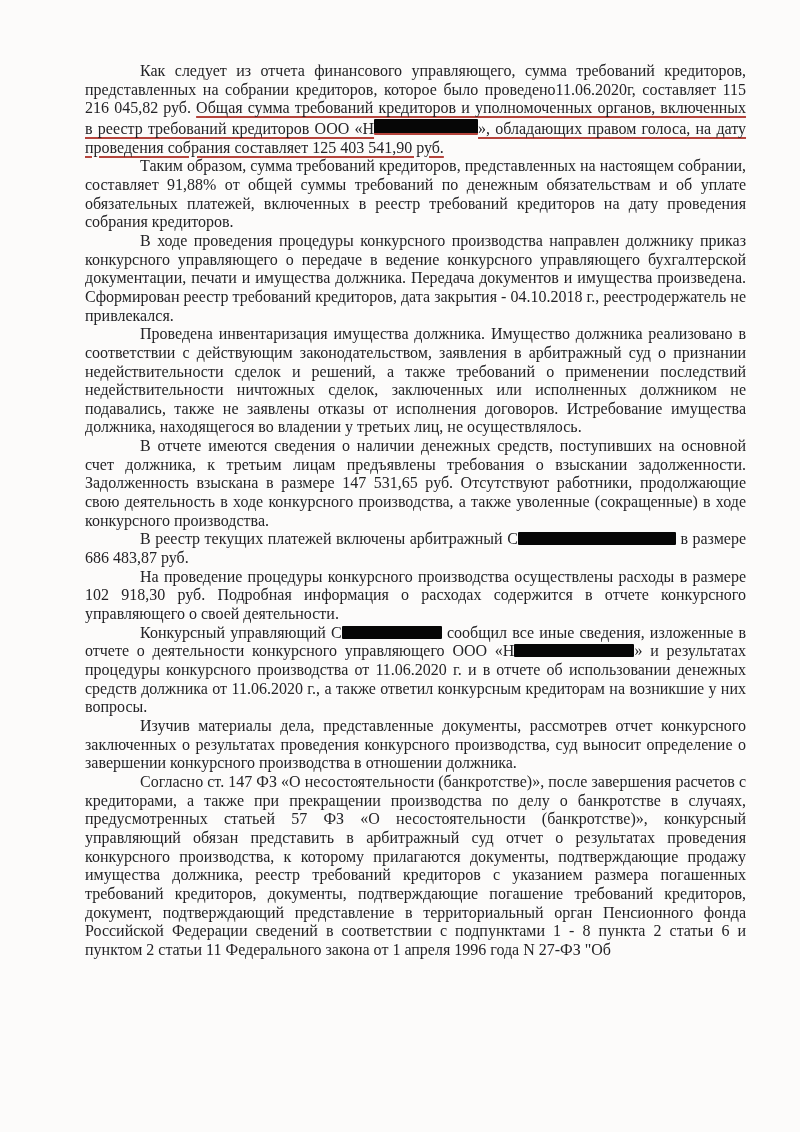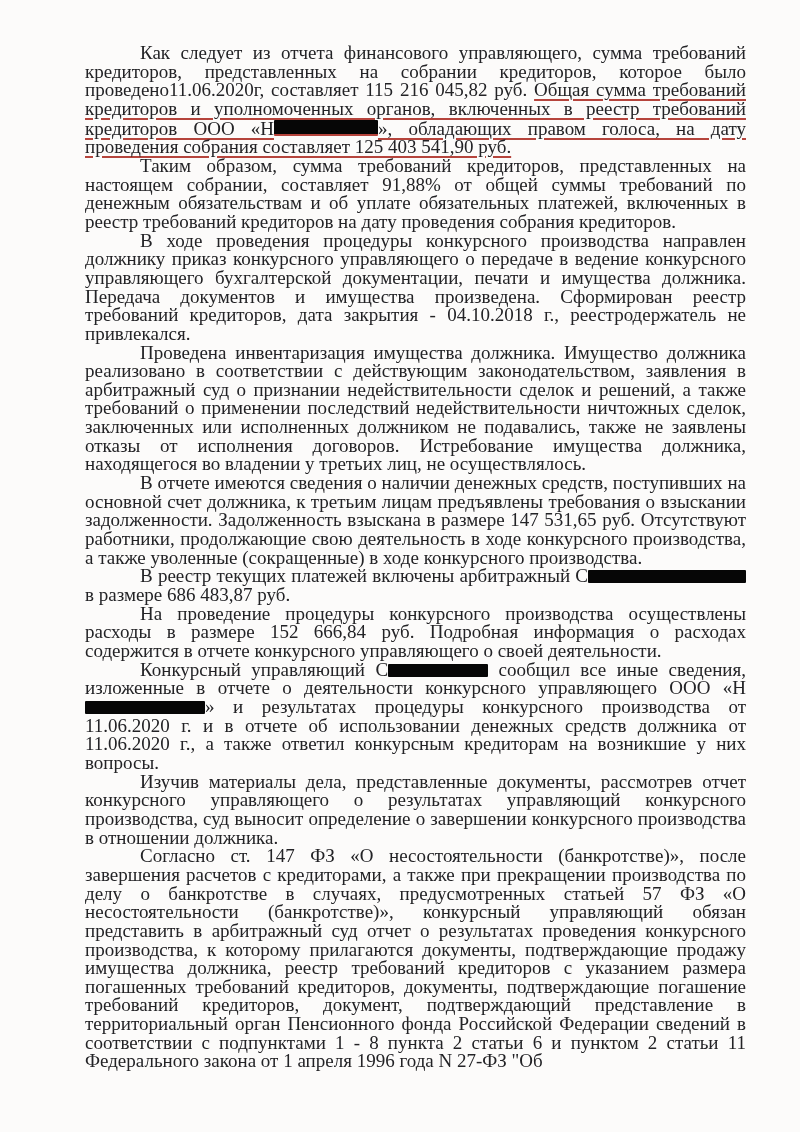--- a/index.html
+++ b/index.html
@@ -8,23 +8,23 @@
     background: #ffffff;
     overflow: hidden;
     position: relative;
   }
   .page {
     position: absolute; inset: 0;
     background: #fcfbfa;
   }
   .doc {
     position: absolute;
-    left: 85px; top: 44px; width: 661px;
+    left: 85px; top: 62px; width: 661px;
     font-family: "Liberation Serif", "DejaVu Serif", serif;
-    font-size: 19px;
+    font-size: 16px;
     line-height: 18.65px;
     color: #232326;
     text-align: justify;
     filter: blur(0.22px);
   }
   .doc p {
     margin: 0;
     text-indent: 55px;
   }
   .u {
@@ -49,18 +49,18 @@
 <body>
 
 <div class="page">
   <div class="doc" id="doc" style="color: rgb(35, 35, 38);">
       <p><span>Как следует из отчета финансового управляющего, сумма требований кредиторов, представленных на собрании кредиторов, которое было проведено11.06.2020г, составляет 115 216 045,82 руб. </span><span class="u">Общая сумма требований кредиторов и уполномоченных органов, включенных в реестр требований кредиторов ООО «Н</span><span class="redact u-red" style="width: 104px;"></span><span class="u">», обладающих правом голоса, на дату проведения собрания составляет 125 403 541,90 руб.</span></p>
       <p><span>Таким образом, сумма требований кредиторов, представленных на настоящем собрании, составляет 91,88% от общей суммы требований по денежным обязательствам и об уплате обязательных платежей, включенных в реестр требований кредиторов на дату проведения собрания кредиторов.</span></p>
       <p><span>В ходе проведения процедуры конкурсного производства направлен должнику приказ конкурсного управляющего о передаче в ведение конкурсного управляющего бухгалтерской документации, печати и имущества должника. Передача документов и имущества произведена. Сформирован реестр требований кредиторов, дата закрытия - 04.10.2018 г., реестродержатель не привлекался.</span></p>
       <p><span>Проведена инвентаризация имущества должника. Имущество должника реализовано в соответствии с действующим законодательством, заявления в арбитражный суд о признании недействительности сделок и решений, а также требований о применении последствий недействительности ничтожных сделок, заключенных или исполненных должником не подавались, также не заявлены отказы от исполнения договоров. Истребование имущества должника, находящегося во владении у третьих лиц, не осуществлялось.</span></p>
       <p><span>В отчете имеются сведения о наличии денежных средств, поступивших на основной счет должника, к третьим лицам предъявлены требования о взыскании задолженности. Задолженность взыскана в размере 147 531,65 руб. Отсутствуют работники, продолжающие свою деятельность в ходе конкурсного производства, а также уволенные (сокращенные) в ходе конкурсного производства.</span></p>
       <p><span>В реестр текущих платежей включены арбитражный С</span><span class="redact" style="width: 158px;"></span><span> в размере 686 483,87 руб.</span></p>
-      <p><span>На проведение процедуры конкурсного производства осуществлены расходы в размере 152 666,84 руб. Подробная информация о расходах содержится в отчете конкурсного управляющего о своей деятельности.</span></p>
+      <p><span>На проведение процедуры конкурсного производства осуществлены расходы в размере 102 918,30 руб. Подробная информация о расходах содержится в отчете конкурсного управляющего о своей деятельности.</span></p>
       <p><span>Конкурсный управляющий С</span><span class="redact" style="width: 100px;"></span><span> сообщил все иные сведения, изложенные в отчете о деятельности конкурсного управляющего ООО «Н</span><span class="redact" style="width: 120px;"></span><span>» и результатах процедуры конкурсного производства от 11.06.2020 г. и в отчете об использовании денежных средств должника от 11.06.2020 г., а также ответил конкурсным кредиторам на возникшие у них вопросы.</span></p>
-      <p><span>Изучив материалы дела, представленные документы, рассмотрев отчет конкурсного управляющего о результатах управляющий конкурсного производства, суд выносит определение о завершении конкурсного производства в отношении должника.</span></p>
+      <p><span>Изучив материалы дела, представленные документы, рассмотрев отчет конкурсного заключенных о результатах проведения конкурсного производства, суд выносит определение о завершении конкурсного производства в отношении должника.</span></p>
       <p><span>Согласно ст. 147 ФЗ «О несостоятельности (банкротстве)», после завершения расчетов с кредиторами, а также при прекращении производства по делу о банкротстве в случаях, предусмотренных статьей 57 ФЗ «О несостоятельности (банкротстве)», конкурсный управляющий обязан представить в арбитражный суд отчет о результатах проведения конкурсного производства, к которому прилагаются документы, подтверждающие продажу имущества должника, реестр требований кредиторов с указанием размера погашенных требований кредиторов, документы, подтверждающие погашение требований кредиторов, документ, подтверждающий представление в территориальный орган Пенсионного фонда Российской Федерации сведений в соответствии с подпунктами 1 - 8 пункта 2 статьи 6 и пунктом 2 статьи 11 Федерального закона от 1 апреля 1996 года N 27-ФЗ "Об</span></p>
     </div>
 </div>
 
 </body></html>

